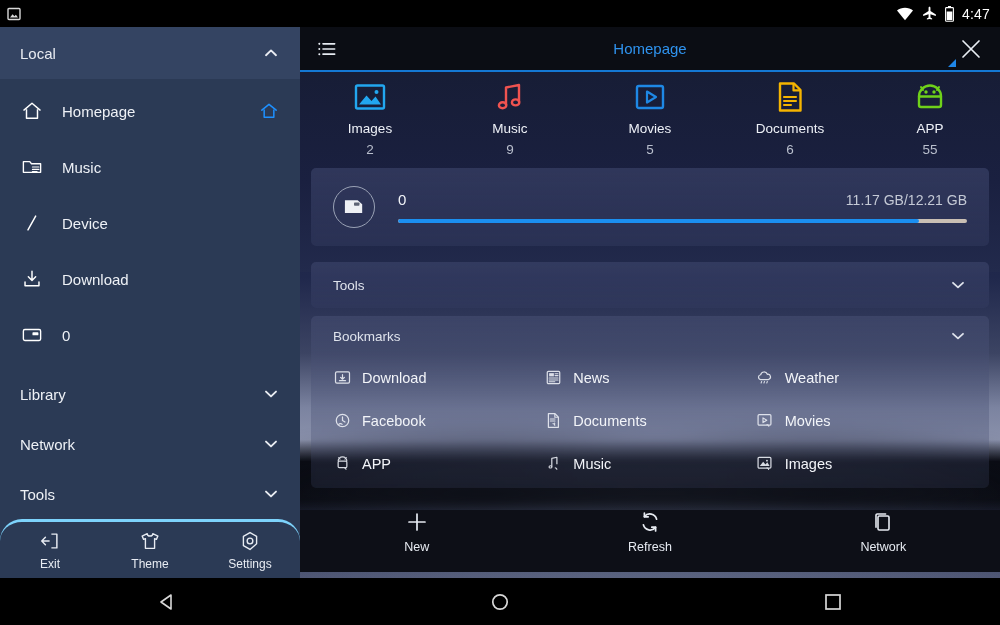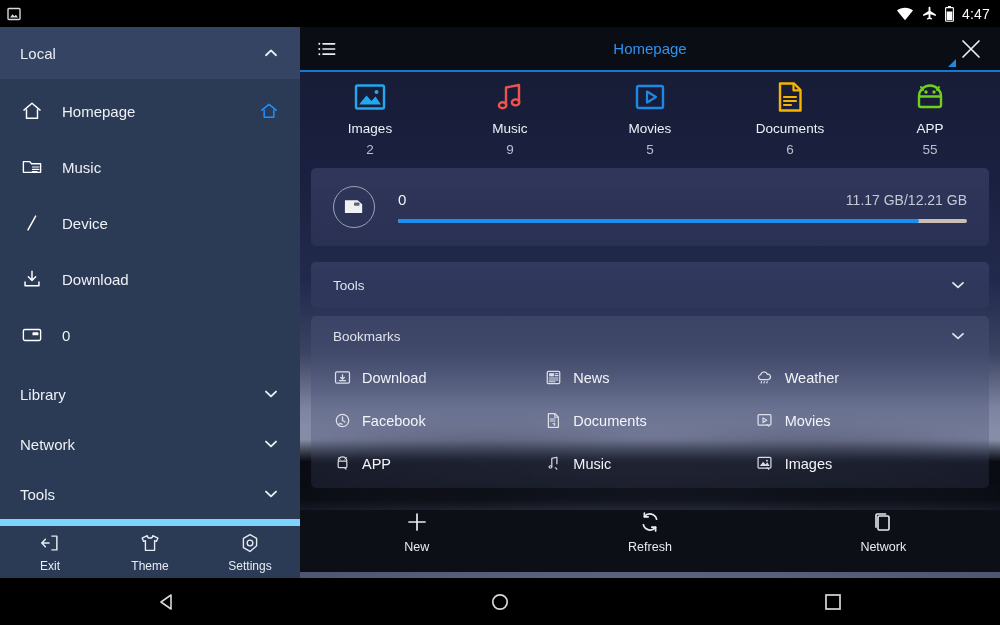--- a/index.html
+++ b/index.html
@@ -49,21 +49,22 @@
   .side-item .lbl{ flex:1 1 auto; }
   .side-item .tail{ width:22px; height:22px; display:flex; align-items:center; justify-content:center;}
   .side-sections{ margin-top:6px; }
   .side-sec{
     height:50px; display:flex; align-items:center; padding:0 20px;
     font-size:15px; color:#eef1f6;
   }
   .side-sec .chev{ margin-left:auto; }
   .side-bottom{
     margin-top:auto; height:60px; display:flex; align-items:center;
-    border-top:7px solid #7dd3fc;
+    border-top:3px solid #7dd3fc;
+    border-radius:22px;
   }
   .side-btn{
     flex:1; display:flex; flex-direction:column; align-items:center; justify-content:center; gap:5px;
     color:#e8ecf3;
   }
   .side-btn .t{ font-size:12px; }
 
   
   .main{
     position:absolute; top:27px; left:300px; width:700px; height:551px;

